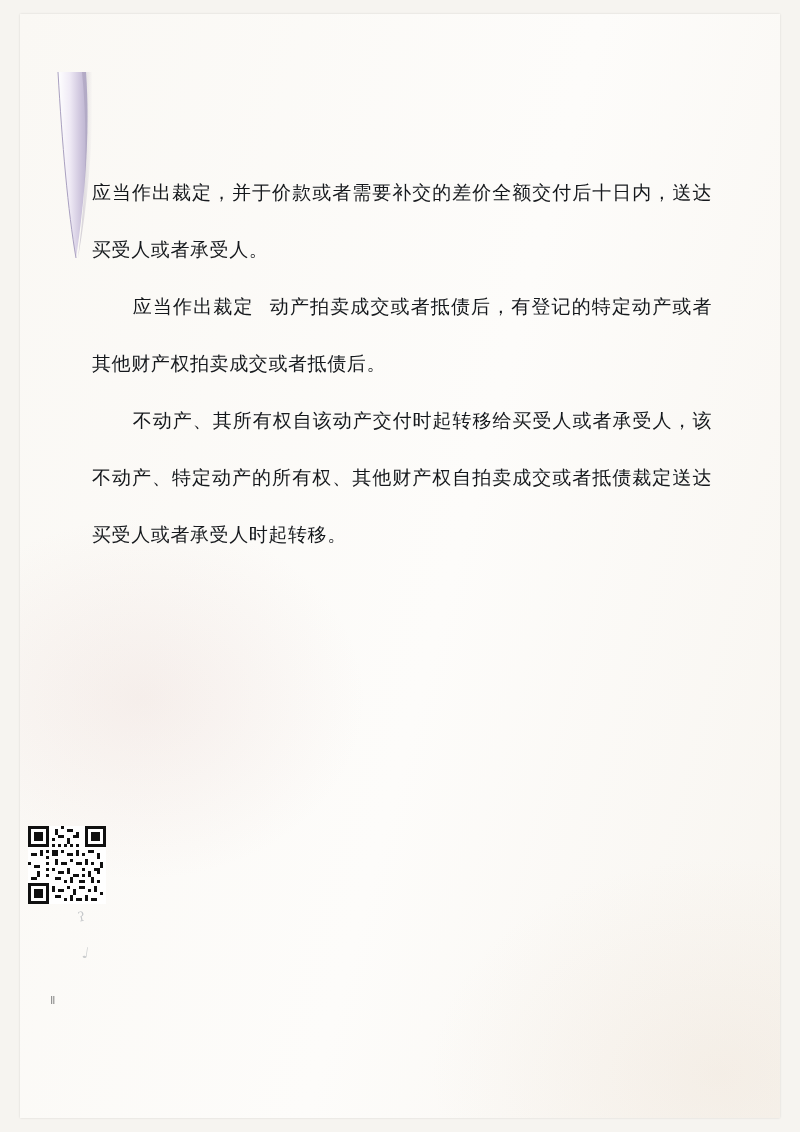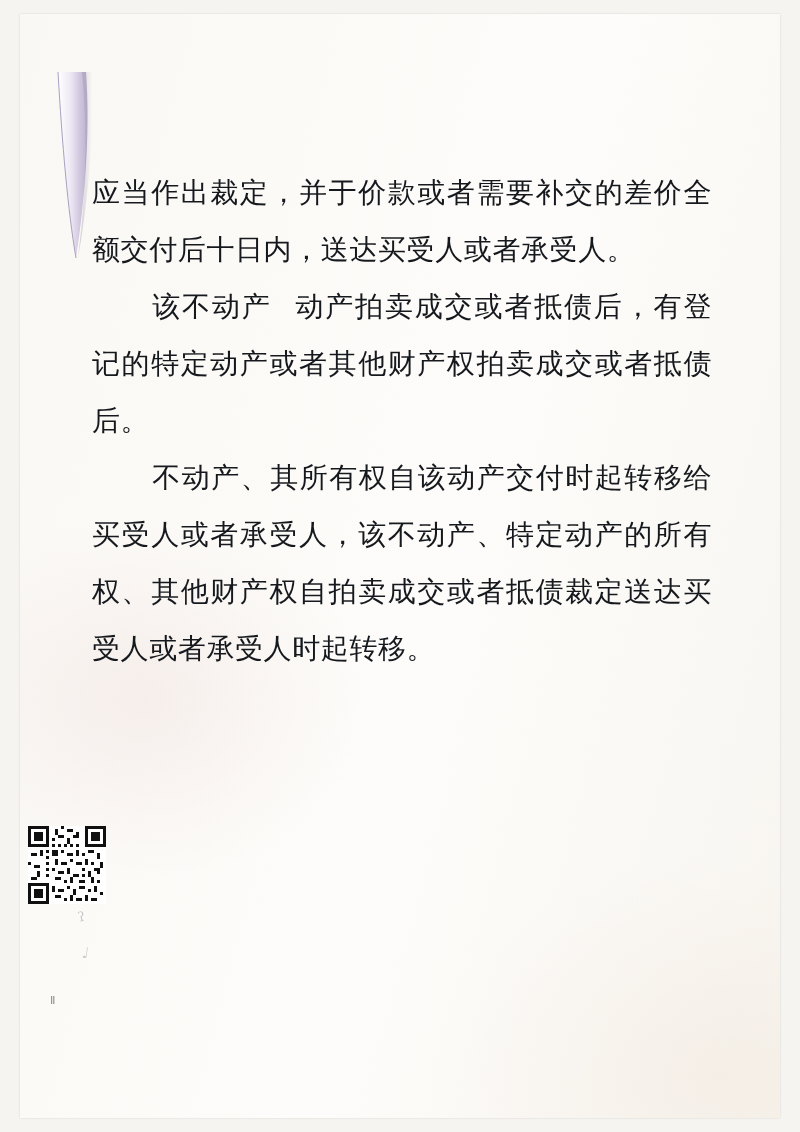--- a/index.html
+++ b/index.html
@@ -49,21 +49,21 @@
     height: 190px;
     pointer-events: none;
   }
   
   #body-text {
     position: absolute;
     left: 72px;
     top: 150px;
     width: 620px;
     font-family: "DejaVu Serif", serif;
-    font-size: 28px;
+    font-size: 19px;
     line-height: 57px;
     color: #15181c;
     letter-spacing: 0.6px;
     text-align: justify;
   }
   #body-text p {
     margin: 0;
   }
   .indent { text-indent: 2.15em; }
   .art-title { margin-right: 0.85em; }
@@ -115,21 +115,21 @@
           <stop offset="100%" stop-color="rgba(120,110,140,0)"></stop>
         </linearGradient>
       </defs>
       <path d="M2,0 L30,0 C34,55 30,120 20,186 C12,140 6,70 2,0 Z" fill="url(#curlGrad)"></path>
       <path d="M26,0 L36,0 C38,60 33,125 22,186 C30,124 32,60 26,0 Z" fill="url(#curlShadow)"></path>
       <path d="M2,0 C6,70 12,140 20,186" fill="none" stroke="#a9a0c0" stroke-width="1"></path>
     </svg>
 
     <div id="body-text">
       <p><span>应当作出裁定，并于价款或者需要补交的差价全额交付后十日内，送达买受人或者承受人。</span></p>
-      <p class="indent"><span class="art-title">该不动产</span><span>动产拍卖成交或者抵债后，有登记的特定动产或者其他财产权拍卖成交或者抵债后。</span></p>
+      <p class="indent"><span class="art-title">应当作出裁定</span><span>动产拍卖成交或者抵债后，有登记的特定动产或者其他财产权拍卖成交或者抵债后。</span></p>
       <p class="indent"><span>不动产、其所有权自该动产交付时起转移给买受人或者承受人，该不动产、特定动产的所有权、其他财产权自拍卖成交或者抵债裁定送达买受人或者承受人时起转移。</span></p>
     </div>
 
     <svg id="qr" viewBox="0 0 26 26" shape-rendering="crispEdges">
       <rect width="26" height="26" fill="#ffffff"></rect>
       <g fill="#101010">
 
         <rect x="0" y="0" width="7" height="1"></rect>
           <rect x="0" y="6" width="7" height="1"></rect>
         <rect x="0" y="0" width="1" height="7"></rect>

